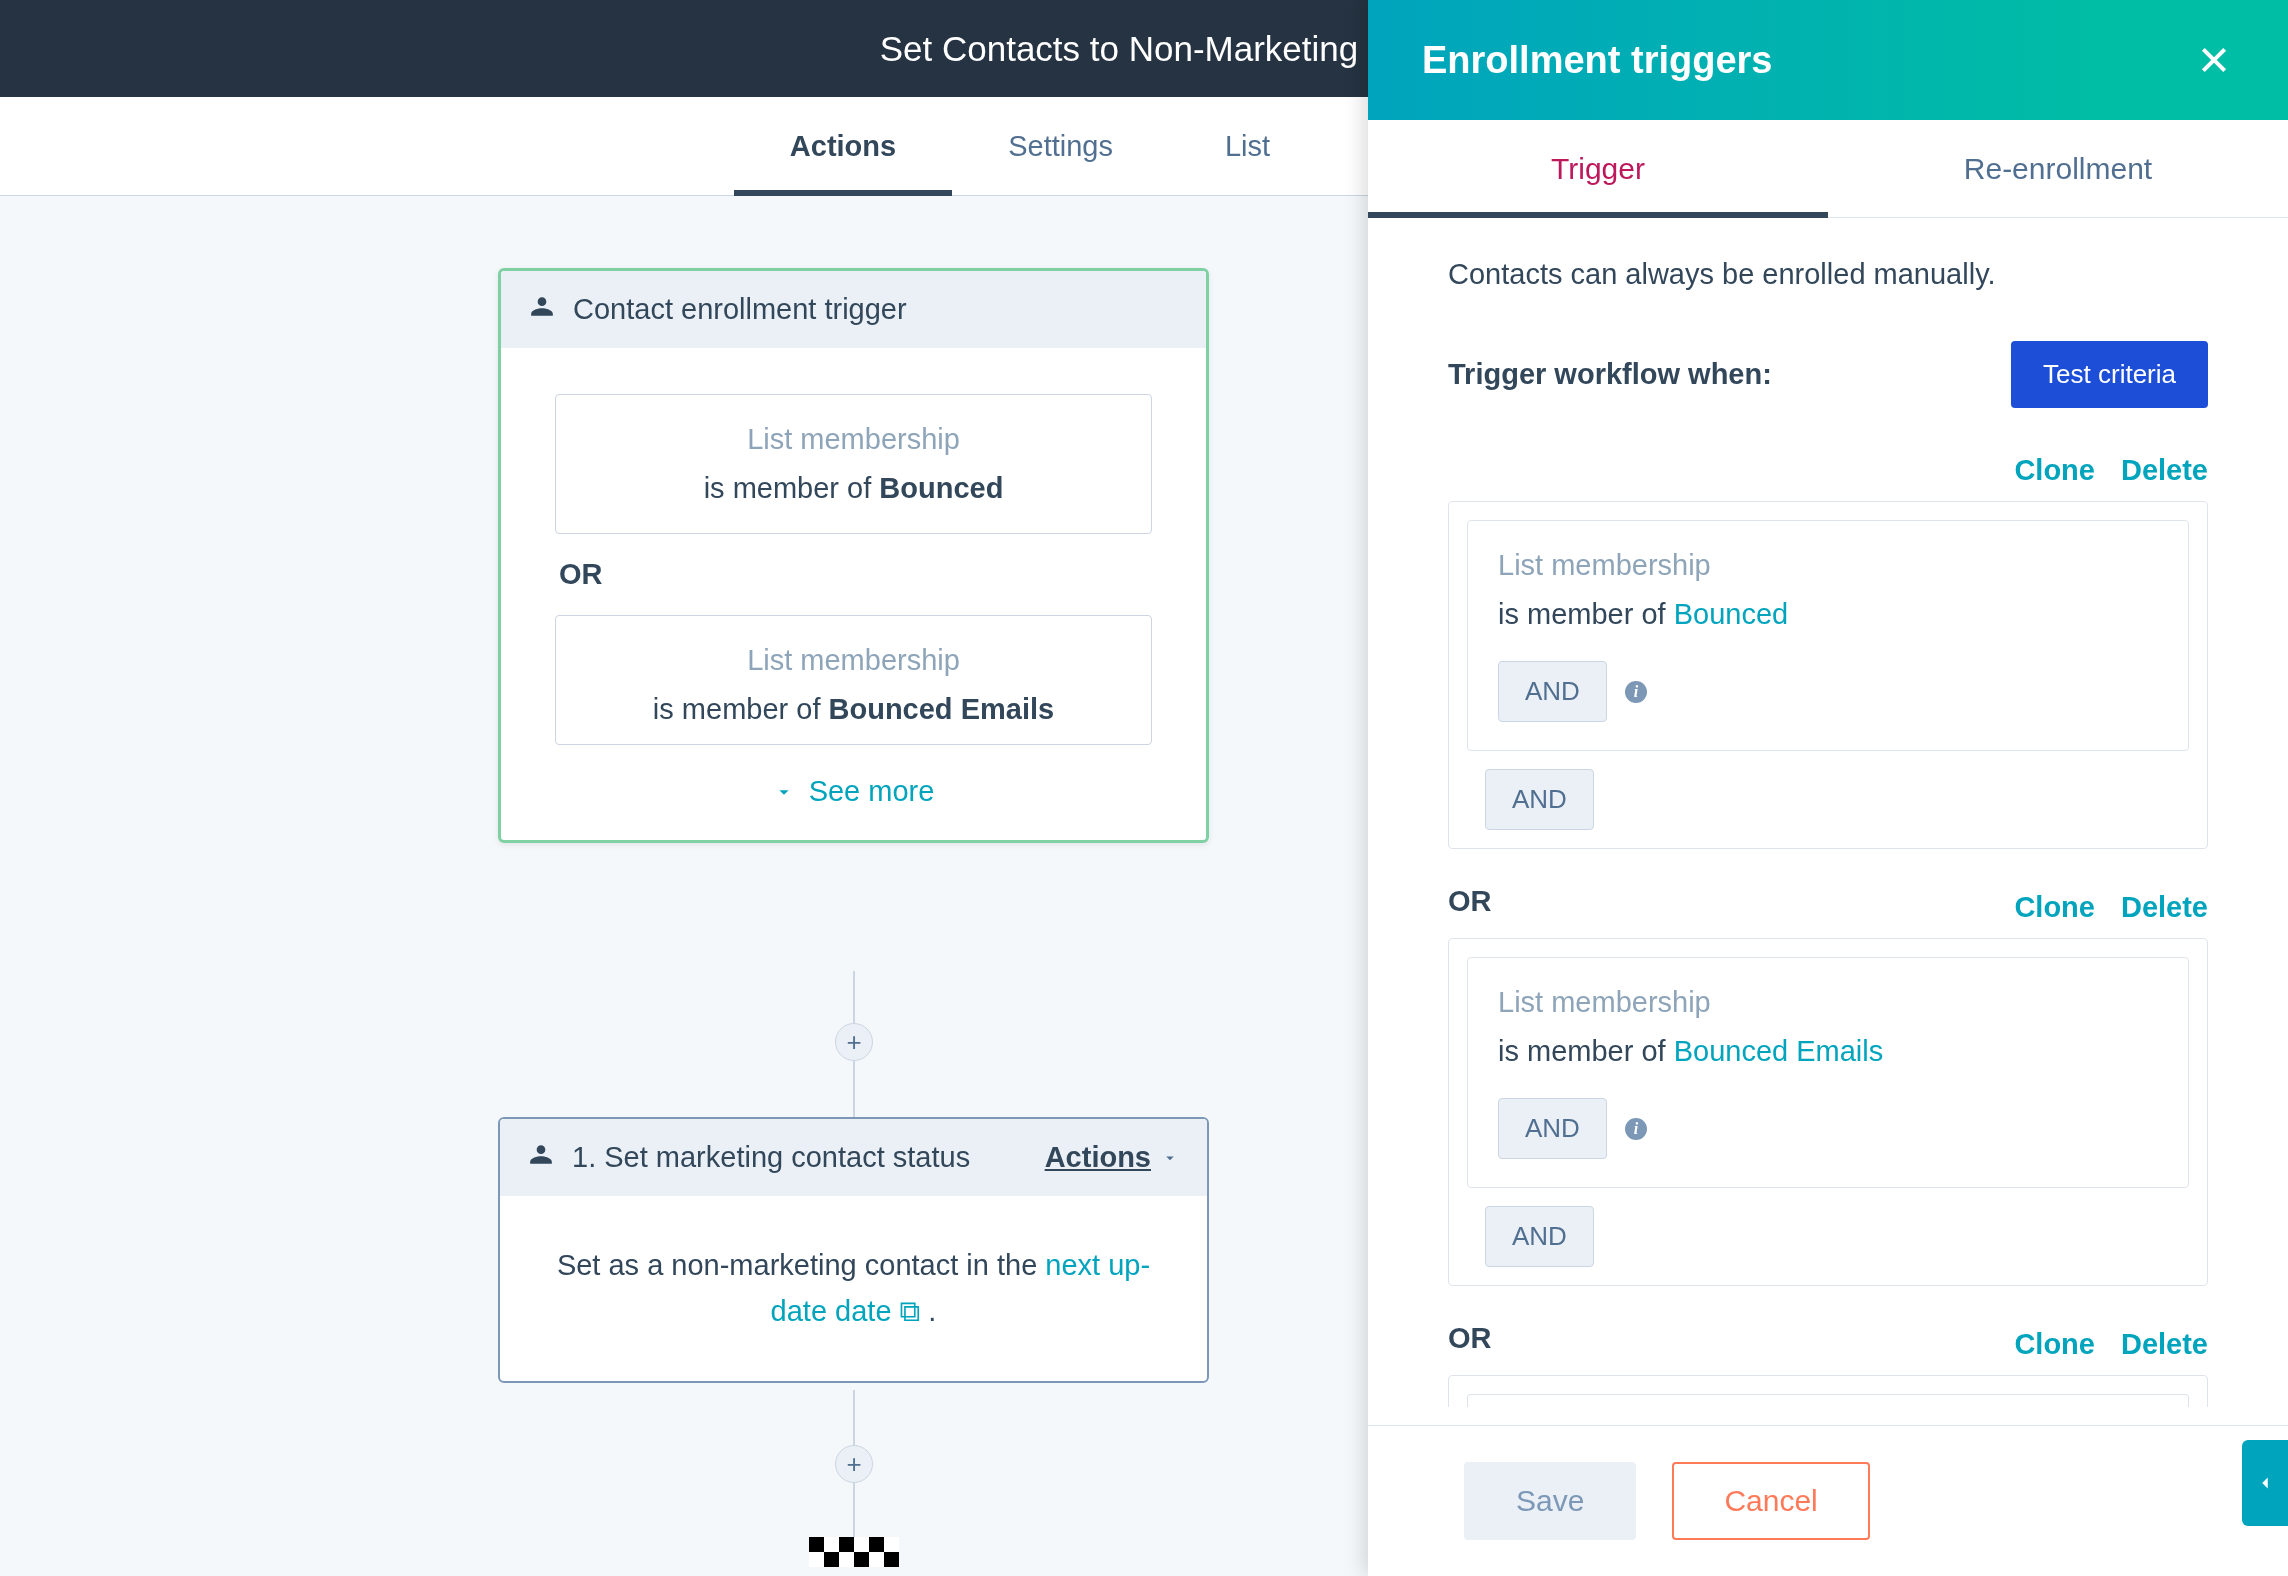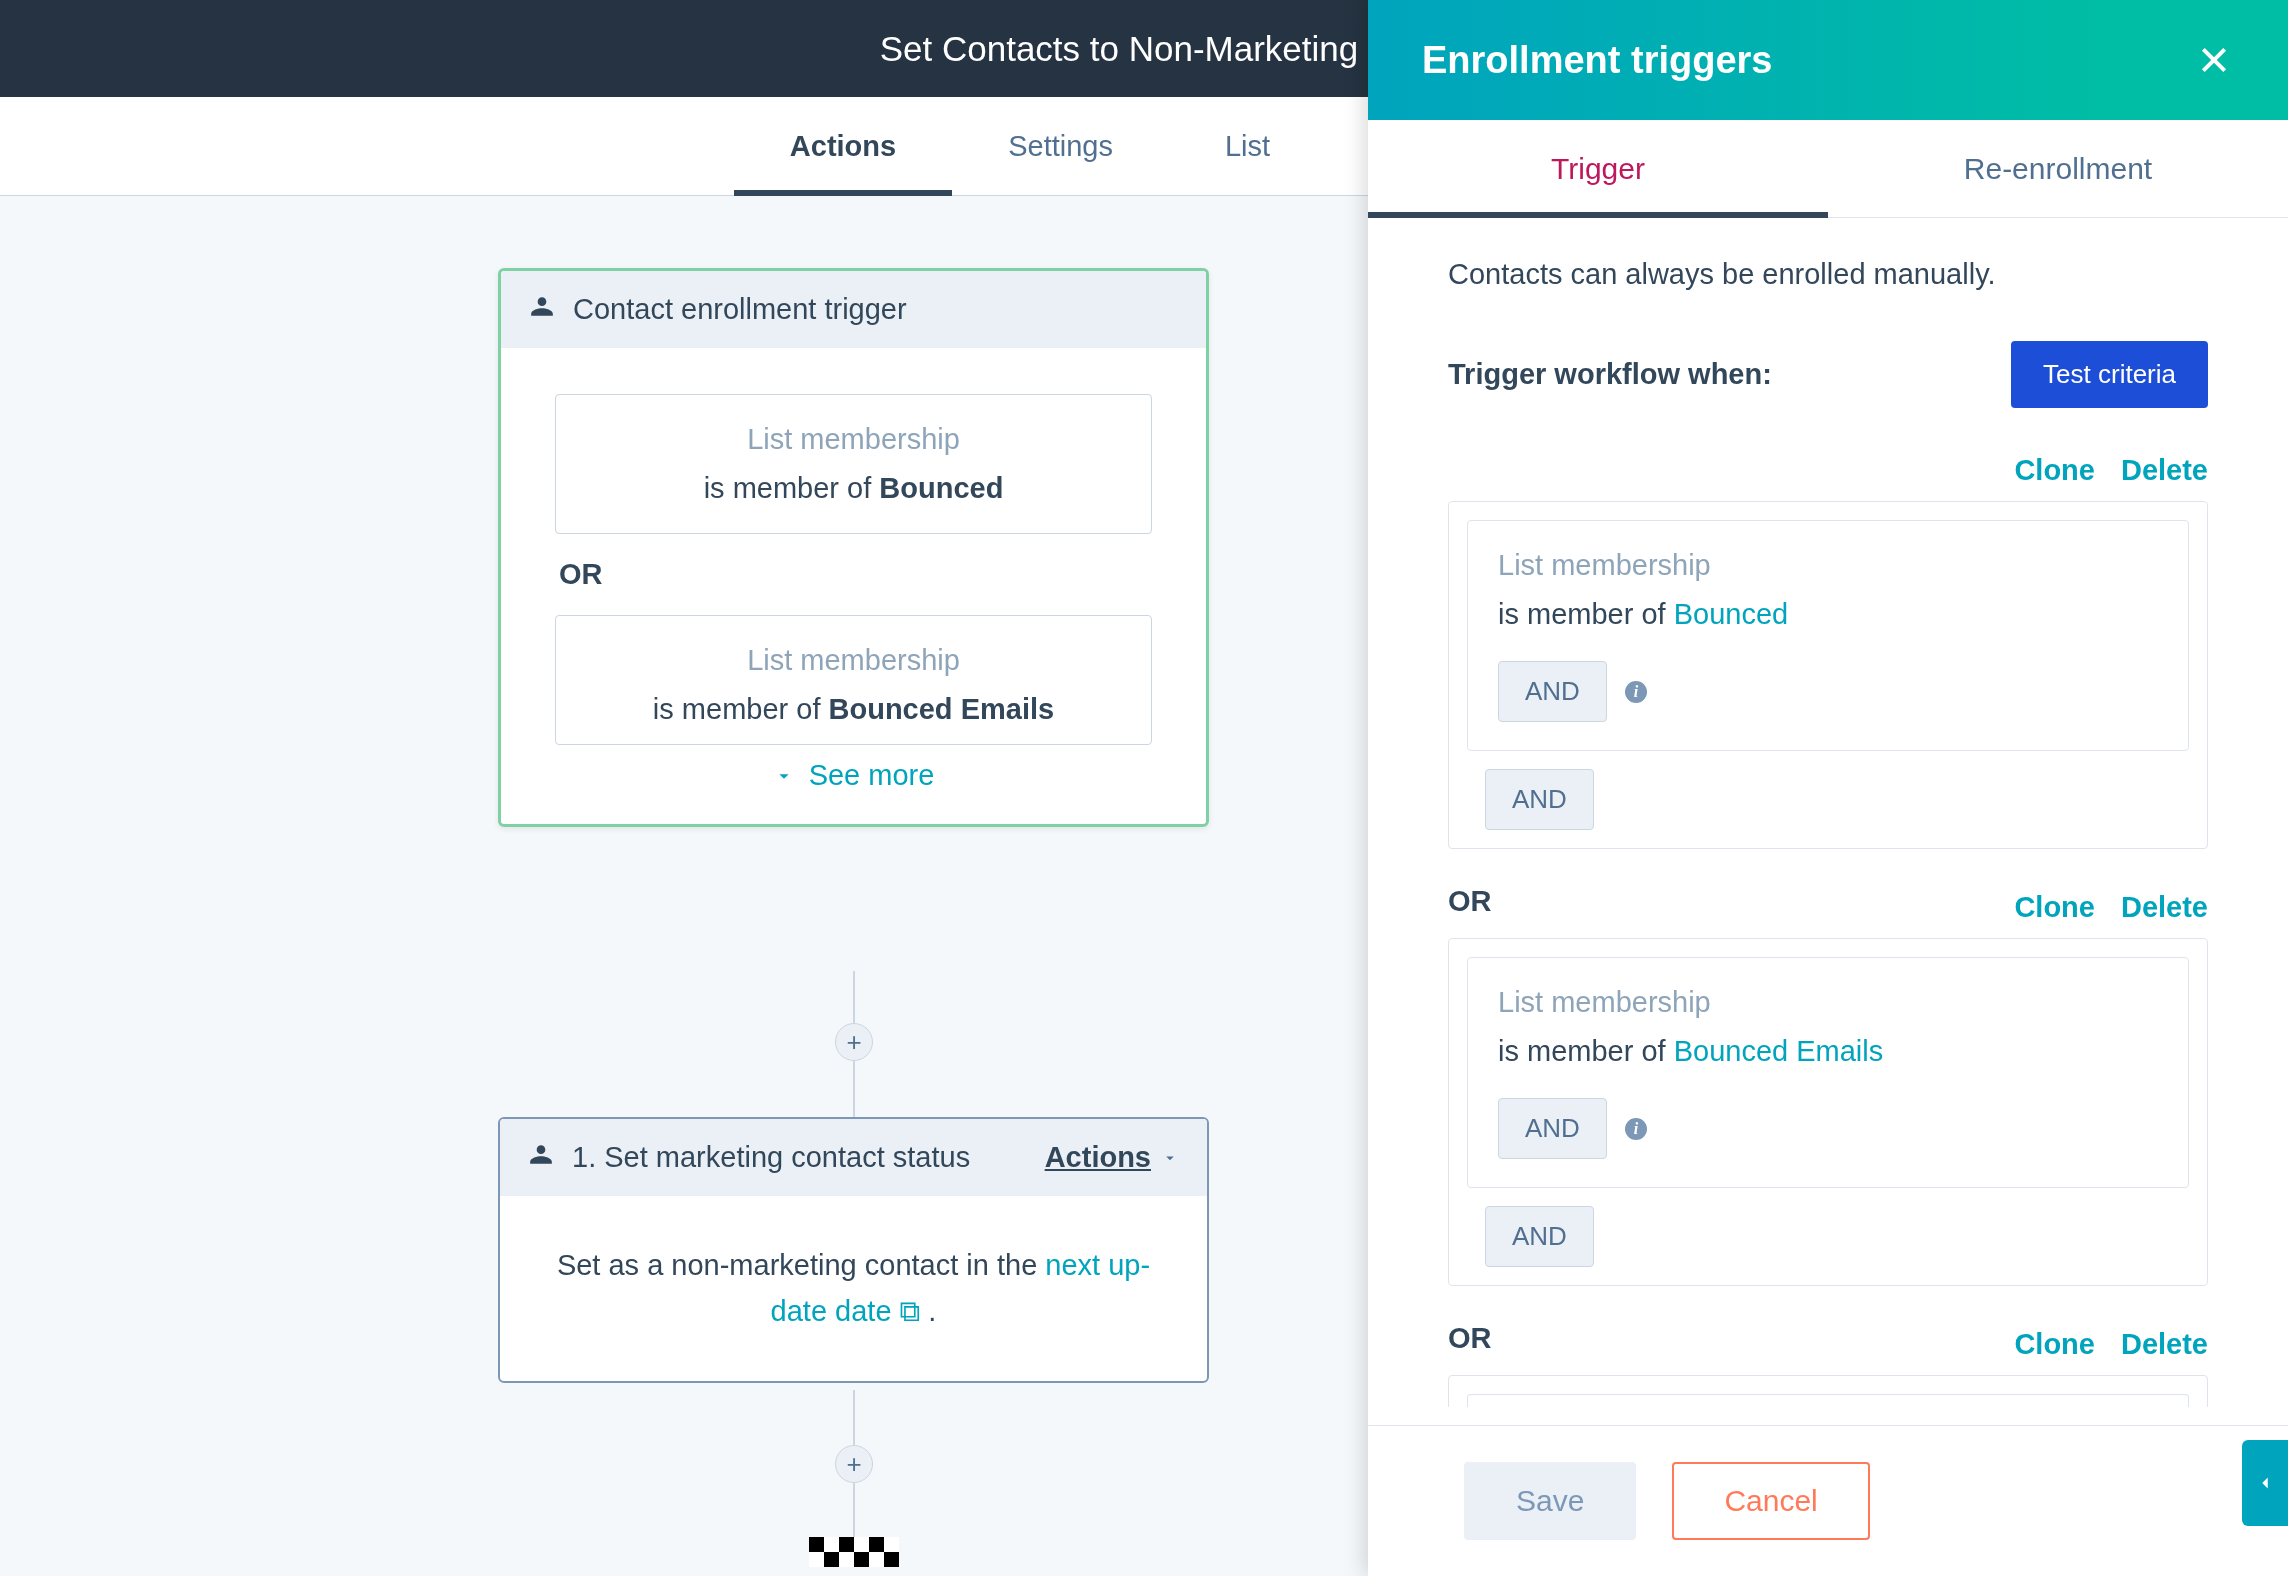--- a/index.html
+++ b/index.html
@@ -98,21 +98,21 @@
     .cond-box {
       border: 1px solid #cbd6e2;
       border-radius: 4px;
       padding: 28px 20px;
       text-align: center;
     }
     .cond-label { color: #8ea4b8; font-size: 29px; margin-bottom: 16px; }
     .cond-text { color: #33475b; font-size: 29px; }
     .cond-text .bold { font-weight: 700; }
     .or-sep { font-size: 29px; font-weight: 600; color: #33475b; margin: 24px 0 24px 4px; }
-    .seemore { text-align: center; color: #00a4bd; font-size: 29px; display: flex; align-items: center; justify-content: center; gap: 14px; cursor: pointer; margin-top: 14px; }
+    .seemore { text-align: center; color: #00a4bd; font-size: 29px; display: flex; align-items: center; justify-content: center; gap: 14px; cursor: pointer; margin-top: 30px; }
     .seemore svg { width: 22px; height: 22px; fill: #00a4bd; }
 
     
     .connector {
       position: absolute;
       left: 853px;
       width: 2px;
       background: #cbd6e2;
     }
     .plus-btn {

